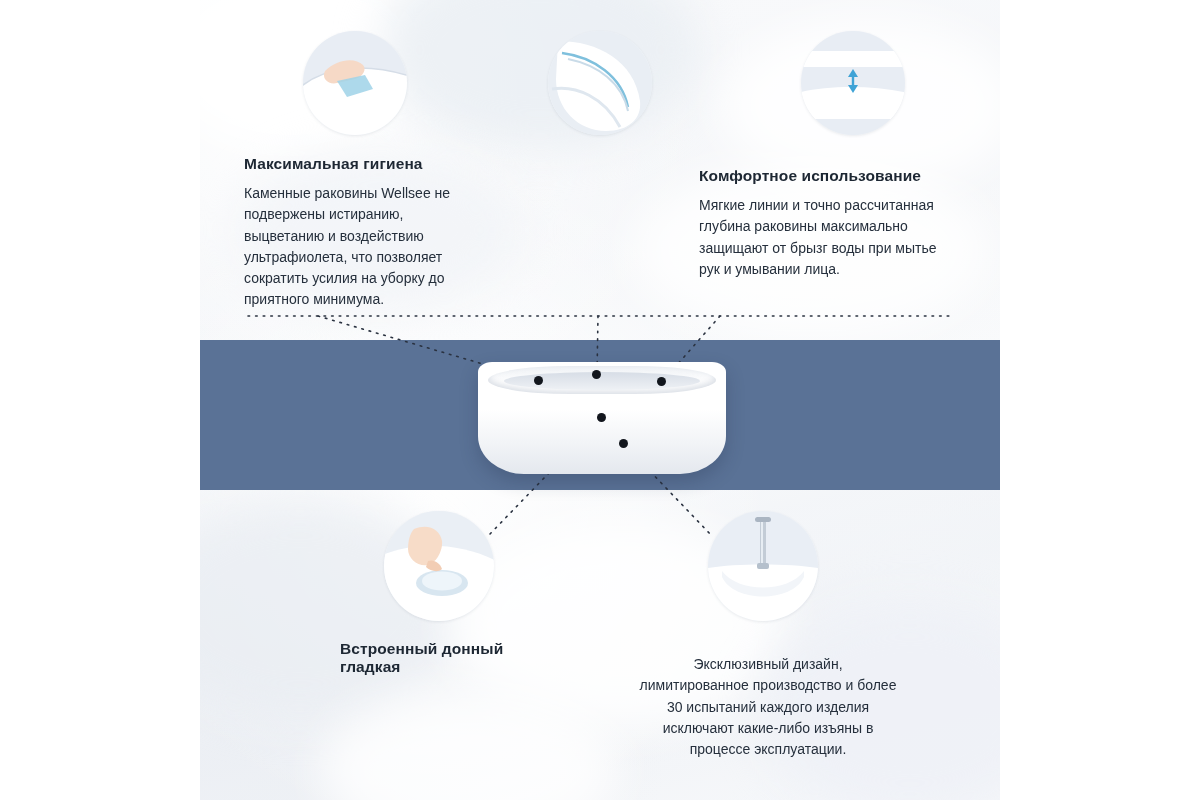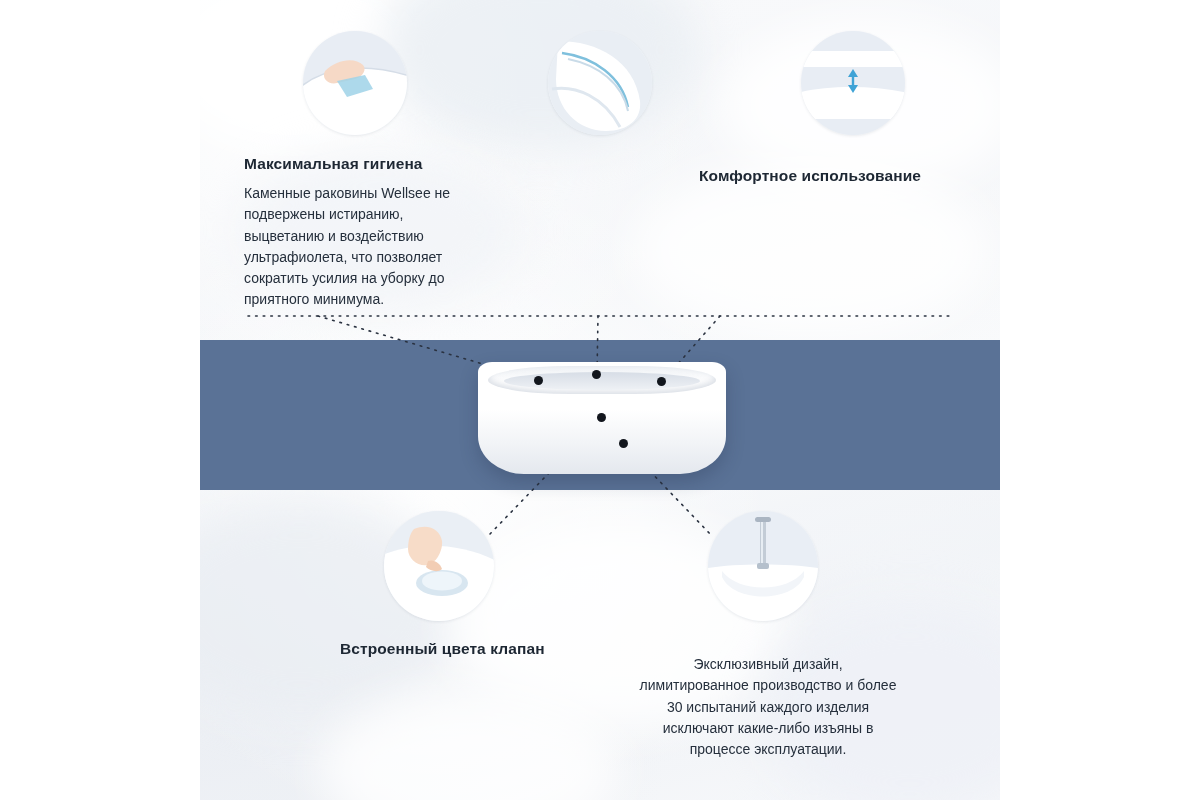--- a/index.html
+++ b/index.html
@@ -216,20 +216,21 @@
     </div>
 
     <div class="block" style="left:44px;top:155px;width:215px;">
       <h3>Максимальная гигиена</h3>
       <p>Каменные раковины Wellsee не подвержены истиранию, выцветанию и воздействию ультрафиолета, что позволяет сократить усилия на уборку до приятного минимума.</p>
     </div>
 
 
     <div class="block" style="left:499px;top:155px;width:250px;margin-top:12px;">
       <h3>Комфортное использование</h3>
+      <p>Мягкие линии и точно рассчитанная глубина раковины максимально защищают от брызг воды при мытье рук и умывании лица.</p>
     </div>
 
     <div class="thumb" style="left:184px;top:511px;width:110px;height:110px;">
       <svg class="inner" viewBox="0 0 110 110">
         <rect x="0" y="0" width="110" height="110" fill="#eaeff5"></rect>
         <path d="M-6 46 C 26 30, 78 30, 116 52 L116 110 L-6 110 Z" fill="#ffffff"></path>
         <ellipse cx="58" cy="72" rx="26" ry="13" fill="#d8e6f0"></ellipse>
         <ellipse cx="58" cy="70" rx="20" ry="9.5" fill="#eef5fa"></ellipse>
         <path d="M30 18 C 44 12, 56 18, 58 30 C 59 40, 52 52, 44 54 C 34 56, 24 48, 24 38 C 24 30, 26 22, 30 18 Z" fill="#f7dcc8"></path>
         <path d="M44 50 C 50 48, 56 52, 58 58 C 54 62, 46 60, 42 56 Z" fill="#f2cdb4"></path>
@@ -242,21 +243,21 @@
         <path d="M-6 58 C 24 52, 84 52, 116 58 L116 110 L-6 110 Z" fill="#ffffff"></path>
         <path d="M14 60 C 30 82, 80 82, 96 60 L96 66 C 84 92, 26 92, 14 66 Z" fill="#f2f5f9"></path>
         <rect x="52" y="8" width="6" height="48" rx="3" fill="#c3ccd6"></rect>
         <rect x="53" y="8" width="2" height="48" fill="#e7edf3"></rect>
         <rect x="47" y="6" width="16" height="5" rx="2.5" fill="#aab5c2"></rect>
         <rect x="49" y="52" width="12" height="6" rx="2" fill="#b5c0cc"></rect>
       </svg>
     </div>
 
     <div class="block" style="left:140px;top:640px;width:225px;">
-      <h3>Встроенный цвета клапан</h3>
+      <h3>Встроенный донный гладкая</h3>
     </div>
 
     <div class="block" style="left:437px;top:640px;width:262px;">
       <p style="margin-top:14px;text-align:center;">Эксклюзивный дизайн, лимитированное производство и более 30 испытаний каждого изделия исключают какие-либо изъяны в процессе эксплуатации.</p>
     </div>
 
   </div>
 </div>
 
 </body></html>

